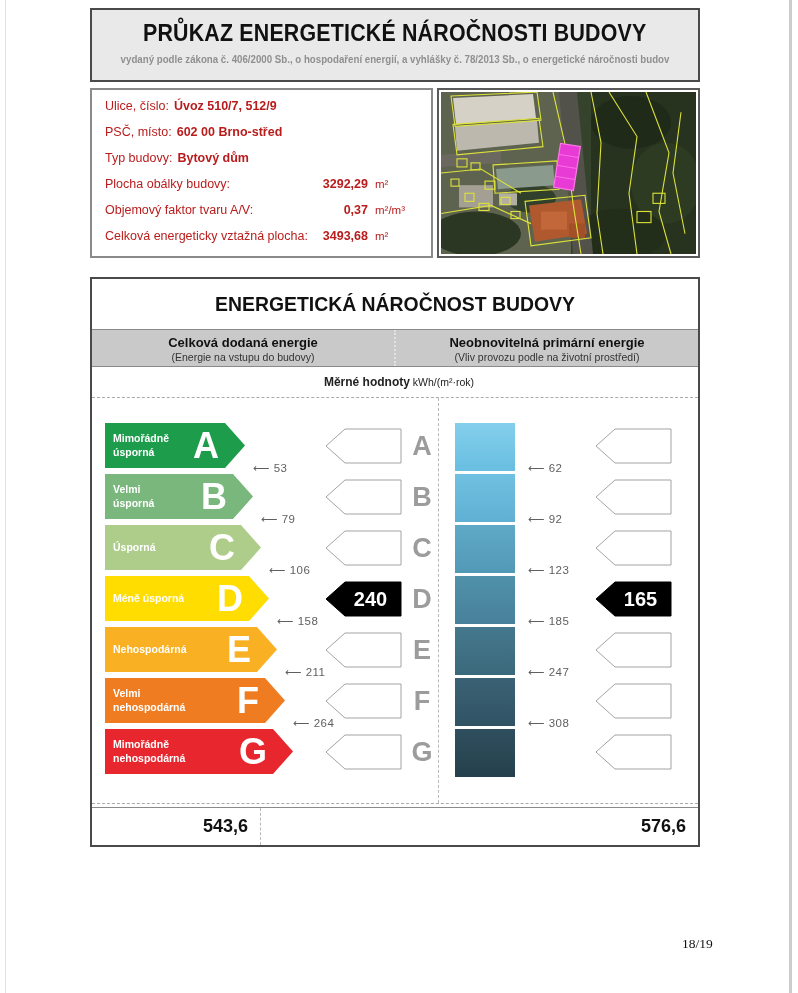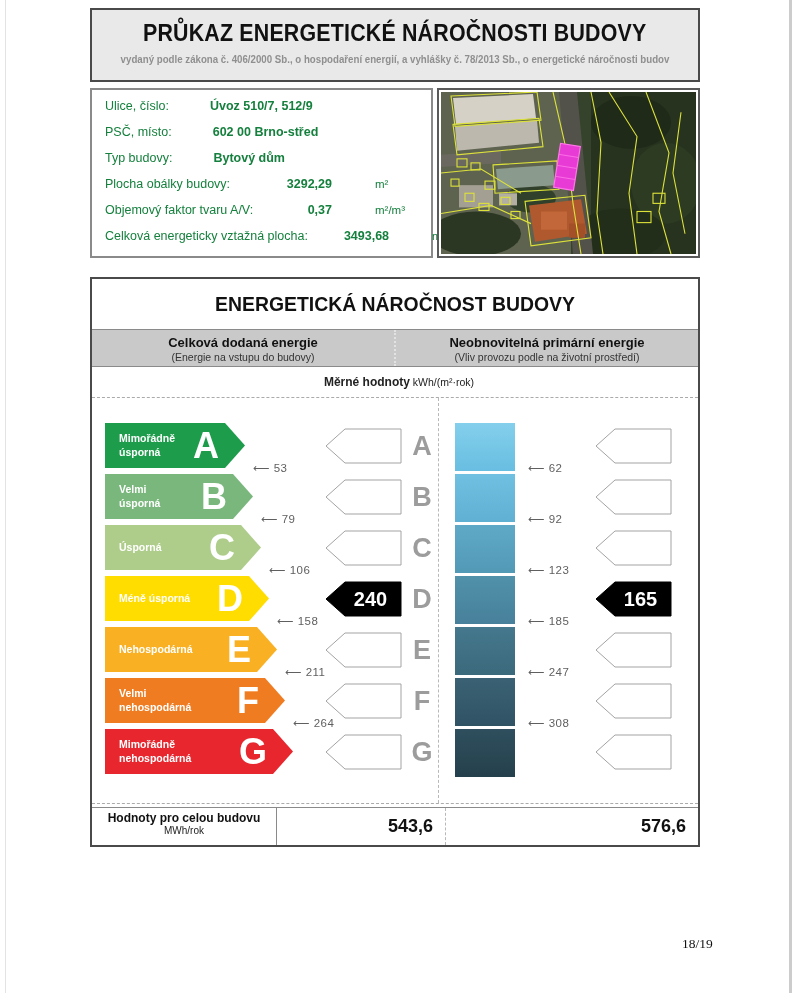--- a/index.html
+++ b/index.html
@@ -9,21 +9,21 @@
   .doc { position:absolute; left:90px; top:8px; width:610px; }
 
   
   .hdr { background:#e9e9e9; border:2px solid #4a4a4a; height:74px; text-align:center; padding-top:10px; }
   .hdr-title { font-size:23px; font-weight:bold; color:#111; display:inline-block; transform:scaleX(0.93); white-space:nowrap; letter-spacing:0.2px; }
   .hdr-sub { font-size:10px; font-weight:bold; color:#8f8f8f; margin-top:7px; transform:scaleX(0.97); }
 
   
   .inforow { display:flex; margin-top:6px; height:170px; }
   .infobox { width:343px; border:2px solid #8a8a8a; background:#fff; padding:9px 0 0 13px; }
-  .inf { display:flex; align-items:baseline; height:26px; font-size:12.5px; color:#15803d; width:315px;gap:36px; }
+  .inf { display:flex; align-items:baseline; height:26px; font-size:12.5px; color:#b91c1c; width:315px; }
   .inf .lbl { white-space:nowrap; }
   .inf .val { font-weight:bold; margin-left:5px; }
   .inf.justified .val { flex:1; text-align:right; margin-left:0; }
   .inf .unit { width:52px; padding-left:7px; font-size:11.5px; }
   .photo { margin-left:4px; width:263px; border:2px solid #5a5a5a; background:#fff; padding:2px; }
   .photo svg { display:block; width:100%; height:100%; }
 
   
   .main { margin-top:19px; border:2px solid #4a4a4a; background:#fff; }
   .main-title { height:50px; display:flex; align-items:center; justify-content:center; font-size:20px; font-weight:bold; color:#111; transform:scaleX(0.97); }
@@ -32,21 +32,21 @@
   .band-cell + .band-cell { border-left:2px dotted #e3e3e3; }
   .band-t { font-size:13px; font-weight:bold; color:#111; }
   .band-s { font-size:10.5px; color:#333; margin-top:1px; }
   .measure { height:30px; text-align:center; padding-top:8px; font-size:10.5px; color:#222;padding-left:8px; }
   .measure b { font-size:12px; }
 
   
   #chart-area { position:relative; height:407px; border-top:1px dashed #aaa; border-bottom:1px dashed #aaa; }
   #chart-area .divider { position:absolute; left:346px; top:0; height:100%; border-left:1px dashed #b8b8b8; }
   .c-arrow { position:absolute; }
-  .c-label { position:absolute; left:14px; top:0; height:45px; display:flex; flex-direction:column; justify-content:center; font-size:10.5px; font-weight:bold; color:#fff; line-height:1.3; }
+  .c-label { position:absolute; left:8px; top:0; height:45px; display:flex; flex-direction:column; justify-content:center; font-size:10.5px; font-weight:bold; color:#fff; line-height:1.3; }
   .c-letter { position:absolute; right:26px; top:0; height:45px; display:flex; align-items:center; font-size:36px; font-weight:bold; color:#fff; }
   .thresh { position:absolute; font-size:11.5px; color:#5f5f5f; white-space:nowrap; letter-spacing:0.5px; }
   .mid-letter { position:absolute; width:28px; text-align:center; font-size:27px; font-weight:bold; color:#9c9c9c; line-height:34px; }
   .v-arrow { position:absolute; width:77px; height:36px; }
   .v-val { position:absolute; left:0; top:0; right:0; bottom:0; display:flex; align-items:center; justify-content:center; padding-left:14px; color:#fff; font-size:20px; font-weight:bold; }
   .bar { position:absolute; width:60px; height:48px; }
 
   
   .totals { display:flex; margin-top:3px; border-top:1px solid #8a8a8a; height:38px; }
   .tot-label { width:185px; border-right:1px solid #8a8a8a; text-align:center; padding-top:3px; }
@@ -280,24 +280,20 @@
         <div class="v-arrow" style="left: 233px; top: 336px;"><svg width="77" height="36">
             <polygon points="20,1 76,1 76,35 20,35 1,18" fill="#ffffff" stroke="#a3a3a3"></polygon>
           </svg></div>
         <div class="bar" style="left: 363px; top: 331px; background: linear-gradient(rgb(47, 79, 94), rgb(37, 64, 76));"></div>
         <div class="v-arrow" style="left: 503px; top: 336px;"><svg width="77" height="36">
             <polygon points="20,1 76,1 76,35 20,35 1,18" fill="#ffffff" stroke="#a3a3a3"></polygon>
           </svg></div>
       </div>
 
     <div class="totals">
-      <div class="tot-label">
-        <div class="t1">Hodnoty pro celou budovu</div>
-        <div class="t2">MWh/rok</div>
-      </div>
       <div class="tot-val first">543,6</div>
       <div class="tot-val second">576,6</div>
     </div>
   </div>
 
 </div>
 
 <div class="pageno">18/19</div>
 
 </body></html>

